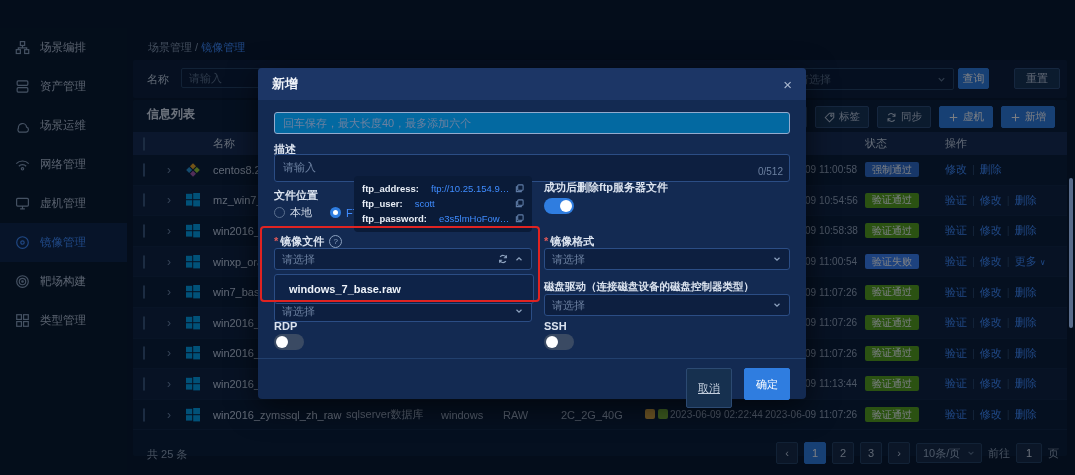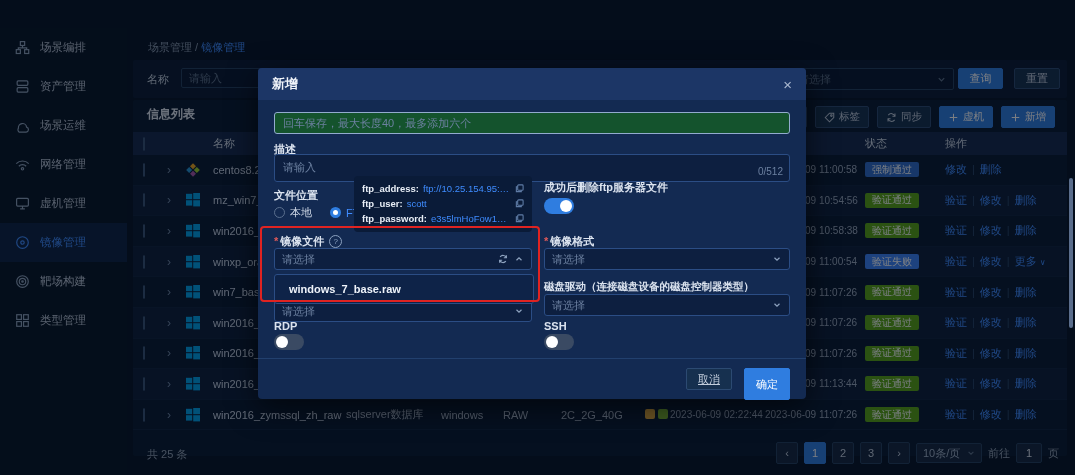--- a/index.html
+++ b/index.html
@@ -28,21 +28,21 @@
   .breadcrumb{position:absolute;left:21px;top:12px;font-size:11px;color:#8494a9;}
   .breadcrumb .cur{color:#3f8cff;}
   .filter-bar{position:absolute;left:6px;right:8px;top:32px;height:38px;background:#0b1b33;border-radius:2px;}
   .f-label{position:absolute;left:14px;top:12px;font-size:11px;color:#c3cedd;}
   .f-input{position:absolute;left:48px;top:8px;width:124px;height:20px;background:#0a1830;border:1px solid #24405f;border-radius:2px;color:#dfe6f0;font-size:11px;padding:0 7px;box-sizing:border-box;}
   .f-input::placeholder{color:#5c7089;}
   .f-select{position:absolute;left:657px;top:8px;width:148px;height:20px;background:#0a1830;border:1px solid #24405f;border-radius:2px;font-size:11px;color:#5c7089;display:flex;align-items:center;padding:0 7px;justify-content:space-between;}
   .btn{display:inline-flex;align-items:center;justify-content:center;gap:4px;font-size:11px;border-radius:2px;cursor:pointer;box-sizing:border-box;}
   .btn-primary{background:#2f7de0;color:#fff;border:1px solid #2f7de0;}
   .btn-dark{background:#16304f;color:#c3cedd;border:1px solid #2c4a72;}
-  .f-search{position:absolute;left:825px;top:8px;width:45px;height:21px;}
+  .f-search{position:absolute;left:825px;top:8px;width:31px;height:21px;}
   .f-reset{position:absolute;left:881px;top:8px;width:46px;height:21px;}
   
   .list-panel{position:absolute;left:6px;right:8px;top:72px;height:356px;background:#0a1a31;border-radius:2px;}
   .list-title{position:absolute;left:14px;top:6px;font-size:12px;font-weight:bold;color:#dfe6f0;}
   .toolbar{position:absolute;right:12px;top:6px;display:flex;gap:8px;}
   .toolbar .btn{height:22px;padding:0 8px;font-size:10.5px;}
   .toolbar .btn svg{width:11px;height:11px;stroke:currentColor;fill:none;stroke-width:1.3;}
   .grid-row{display:grid;grid-template-columns:30px 22px 28px 133px 95px 62px 58px 84px 25px 95px 100px 80px 1fr;align-items:center;}
   .t-head{position:absolute;left:0;right:0;top:32px;height:23px;background:#16294b;font-size:11px;color:#cdd7e5;}
   .t-body{position:absolute;left:0;right:0;top:55px;}
@@ -69,37 +69,37 @@
   .pg-box{width:20px;height:20px;background:#15263f;border:1px solid #24405f;border-radius:2px;display:flex;align-items:center;justify-content:center;color:#c3cedd;cursor:pointer;}
   .pg-box.active{background:#2f7de0;border-color:#2f7de0;color:#fff;}
   .pg-size{width:66px;height:20px;background:#15263f;border:1px solid #24405f;border-radius:2px;display:flex;align-items:center;justify-content:space-between;padding:0 6px;color:#9fb0c6;box-sizing:border-box;}
   .pg-goto-input{width:26px;height:20px;background:#15263f;border:1px solid #24405f;border-radius:2px;color:#dfe6f0;text-align:center;font-size:11px;box-sizing:border-box;}
   
   .overlay{position:absolute;inset:0;background:rgba(2,7,18,.52);z-index:40;}
   .modal{position:absolute;left:258px;top:68px;width:548px;height:331px;background:#132a52;border-radius:4px;z-index:50;box-shadow:0 8px 30px rgba(0,0,0,.6);}
   .m-head{position:absolute;top:0;left:0;right:0;height:32px;background:#1c3666;border-radius:4px 4px 0 0;display:flex;align-items:center;padding:0 14px;box-sizing:border-box;}
   .m-title{font-size:13px;color:#f0f4fa;font-weight:bold;}
   .m-close{margin-left:auto;color:#aab8cf;font-size:15px;cursor:pointer;line-height:1;}
-  .m-name{position:absolute;left:16px;right:16px;top:44px;height:22px;background:#14532d;border:1px solid #93abce;border-radius:3px;color:#dfe6f0;font-size:11px;padding:0 8px;box-sizing:border-box;}
+  .m-name{position:absolute;left:16px;right:16px;top:44px;height:22px;background:#0369a1;border:1px solid #93abce;border-radius:3px;color:#dfe6f0;font-size:11px;padding:0 8px;box-sizing:border-box;}
   .m-name::placeholder{color:#76890_;}
   .m-name::placeholder,.m-desc::placeholder{color:#6c80a0;}
   .m-label{font-size:11px;font-weight:bold;color:#dbe3ef;}
   .lbl-desc{position:absolute;left:16px;top:74px;}
   .desc-wrap{position:absolute;left:16px;right:16px;top:86px;height:26px;background:#0d1f40;border:1px solid #2b4d85;border-radius:3px;}
   .m-desc{position:absolute;inset:0;background:transparent;border:none;resize:none;color:#dfe6f0;font-size:11px;padding:5px 44px 0 8px;box-sizing:border-box;font-family:inherit;outline:none;}
   .desc-count{position:absolute;right:6px;bottom:4px;font-size:10px;color:#6c80a0;}
   .lbl-loc{position:absolute;left:16px;top:120px;}
   .radio-row{position:absolute;left:16px;top:137px;display:flex;align-items:center;gap:18px;font-size:11px;color:#cfd8e6;}
   .radio{display:flex;align-items:center;gap:5px;cursor:pointer;}
   .rdot{width:11px;height:11px;border-radius:50%;border:1px solid #5a6f8e;box-sizing:border-box;background:transparent;}
   .radio.sel .rdot{border:3.2px solid #2f7de0;background:#fff;}
   .radio.sel{color:#3f8cff;}
   .ftp-box{position:absolute;left:96px;top:108px;width:178px;height:56px;background:#0a1b38;border-radius:4px;padding:5px 8px;box-sizing:border-box;z-index:2;}
   .ftp-row{display:flex;align-items:center;height:15px;font-size:9.5px;}
-  .ftp-k{color:#e8eef6;font-weight:bold;margin-right:4px;white-space:nowrap;}
+  .ftp-k{color:#e8eef6;font-weight:bold;margin-right:12px;white-space:nowrap;}
   .ftp-v{color:#3f8cff;white-space:nowrap;overflow:hidden;text-overflow:ellipsis;flex:1;}
   .copy-ic{margin-left:4px;flex:none;}
   .copy-ic svg{width:9px;height:9px;display:block;stroke:#5f7ca6;fill:none;stroke-width:1.2;}
   .lbl-del{position:absolute;left:286px;top:112px;}
   .toggle{width:30px;height:16px;border-radius:9px;position:relative;cursor:pointer;}
   .toggle .knob{position:absolute;top:2px;width:12px;height:12px;border-radius:50%;background:#fff;}
   .toggle.on{background:#2f7de0;}
   .toggle.on .knob{right:2px;}
   .toggle.off{background:#3a4a63;}
   .toggle.off .knob{left:2px;}
@@ -117,21 +117,21 @@
   .annotation{position:absolute;left:2px;top:158px;width:276px;height:72px;border:2px solid #e02321;border-radius:4px;z-index:8;pointer-events:none;}
   .lbl-format{position:absolute;left:286px;top:166px;}
   .sel-format{position:absolute;left:286px;top:180px;width:246px;}
   .lbl-disk{position:absolute;left:286px;top:212px;white-space:nowrap;font-size:10.5px;}
   .sel-disk{position:absolute;left:286px;top:226px;width:246px;}
   .lbl-rdp{position:absolute;left:16px;top:252px;}
   .tg-rdp{position:absolute;left:16px;top:266px;}
   .lbl-ssh{position:absolute;left:286px;top:252px;}
   .tg-ssh{position:absolute;left:286px;top:266px;}
   .m-foot{position:absolute;left:0;right:0;bottom:0;height:40px;border-top:1px solid #22406e;}
-  .btn-cancel{position:absolute;right:74px;top:9px;width:46px;height:22px;text-decoration:underline;}
+  .btn-cancel{position:absolute;right:74px;top:9px;width:46px;height:40px;text-decoration:underline;}
   .btn-ok{position:absolute;right:16px;top:9px;width:46px;height:32px;}
 </style>
 </head>
 <body>
 
 <div class="stage">
 
 
   <aside class="sidebar">
     <div id="sidebar-list">

